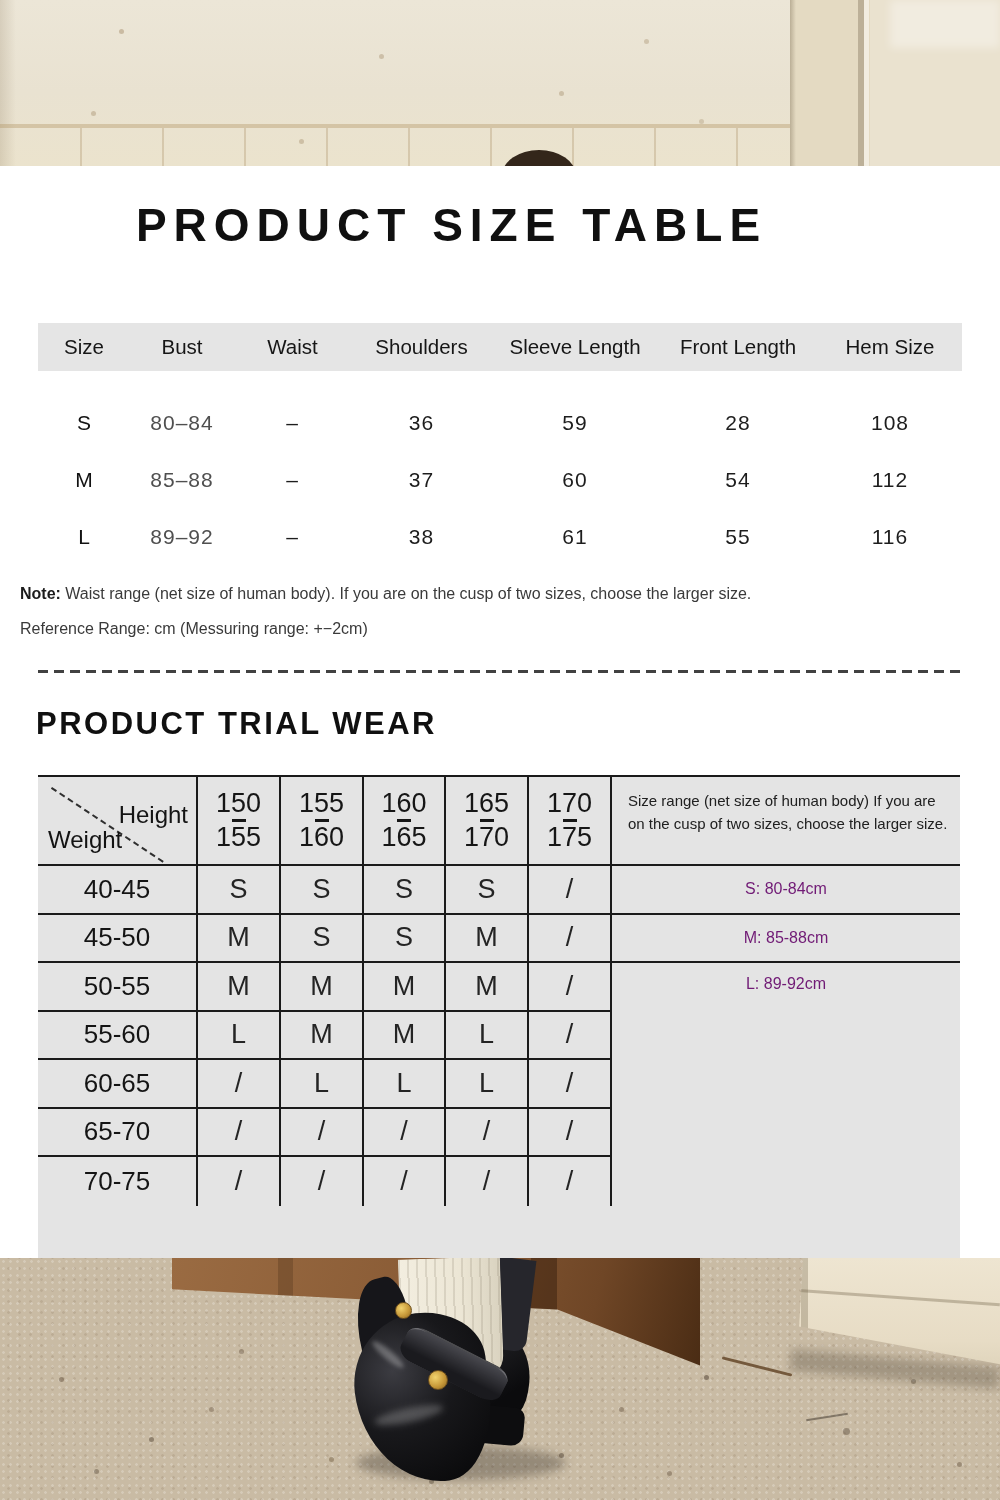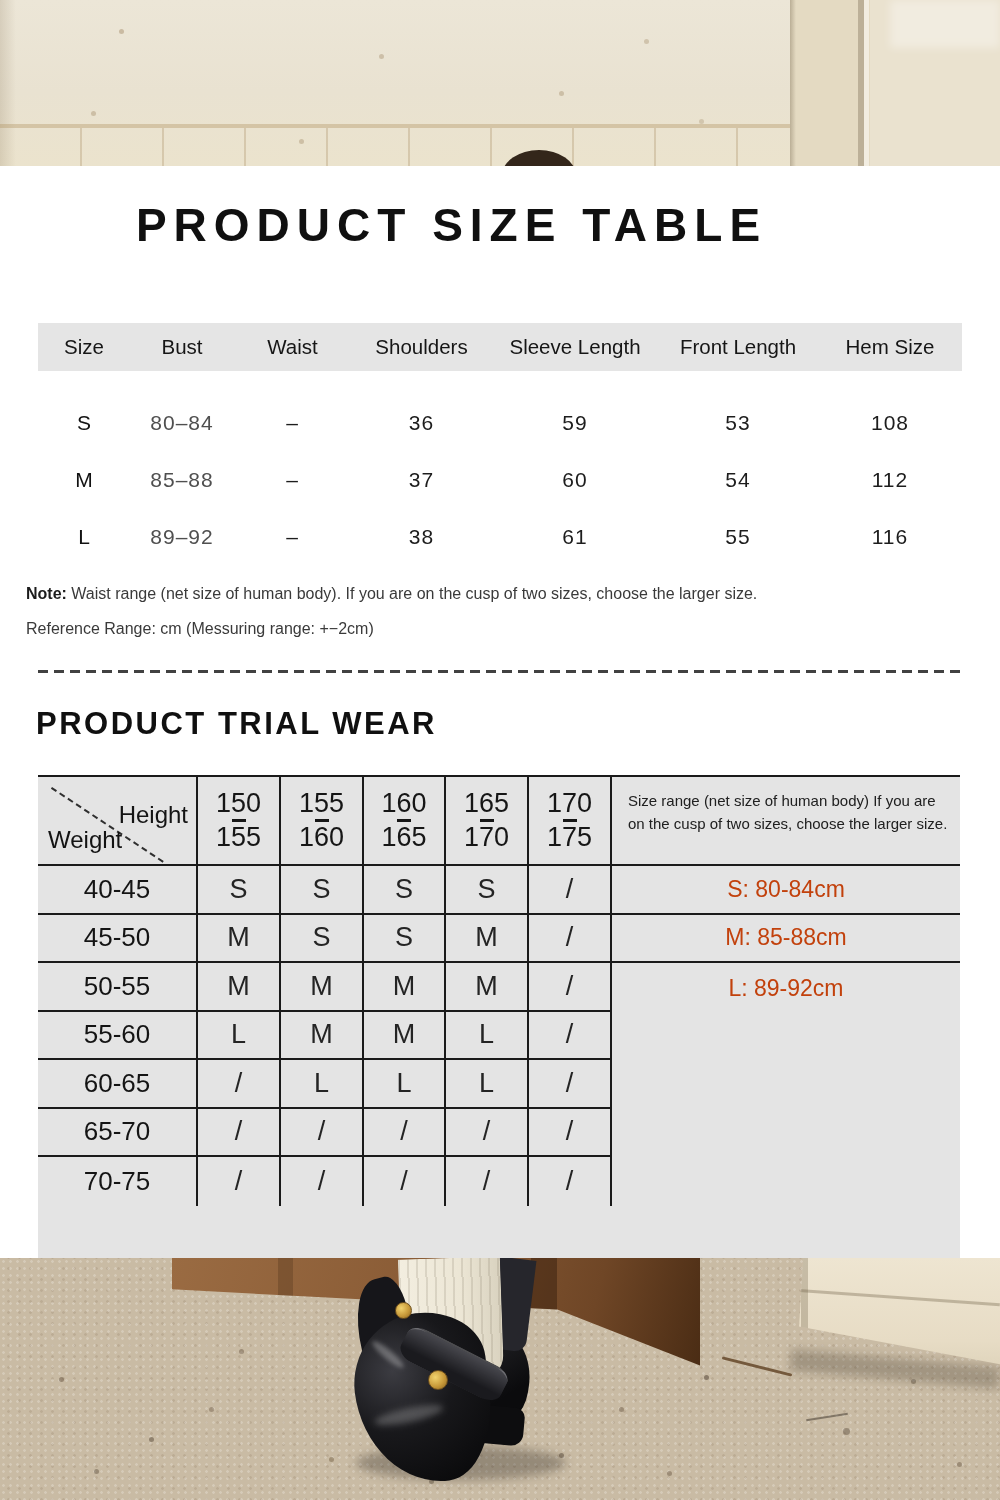--- a/index.html
+++ b/index.html
@@ -35,21 +35,21 @@
   
   .t1-head{top:157px;left:38px;width:924px;height:48px;background:#e5e5e5;display:grid;
     grid-template-columns:92px 104px 117px 141px 166px 160px 144px;align-items:center;}
   .t1-head div{text-align:center;font-size:20.5px;color:#161616;}
   .t1-rows{top:228px;left:38px;width:924px;display:grid;
     grid-template-columns:92px 104px 117px 141px 166px 160px 144px;grid-auto-rows:57px;align-items:center;}
   .t1-rows div{text-align:center;font-size:21px;color:#1d1d1d;letter-spacing:1px;}
   .t1-rows .c-size{letter-spacing:0;color:#121212;}
   .t1-rows .c-bust{color:#4f4f4f;}
 
-  .note-block{top:416px;left:26px;width:924px;font-size:16px;color:#3a3a3a;line-height:24px;}
+  .note-block{top:416px;left:20px;width:924px;font-size:16px;color:#3a3a3a;line-height:24px;}
   .note-line2{margin-top:11px;}
   .note-bold{font-weight:700;color:#1c1c1c;}
   .dashed-divider{top:504px;left:38px;width:924px;height:3px;
     background:repeating-linear-gradient(90deg,#414141 0 10px,transparent 10px 16px);}
   .trial-title{top:542px;left:36px;font-size:31px;line-height:32px;font-weight:700;letter-spacing:2.5px;color:#101010;}
 
   
   .t2{top:609px;left:38px;width:922px;height:556px;background:#e4e4e4;border-top:2px solid #1a1a1a;
     display:grid;grid-template-columns:158px 83px 83px 82px 83px 83px 350px;
     grid-template-rows:89px repeat(7,48.5px);}
@@ -60,21 +60,21 @@
   .diag{position:absolute;left:14px;top:10px;width:134px;border-top:2px dashed #2f2f2f;
     transform:rotate(33.5deg);transform-origin:left top;}
   .h-label{position:absolute;top:24px;right:8px;font-size:24px;color:#141414;}
   .w-label{position:absolute;bottom:10px;left:10px;font-size:24px;color:#141414;}
   .hcol{flex-direction:column;font-size:27px;line-height:25px;color:#161616;}
   .hdash{width:14px;border-top:3px solid #161616;margin:3px 0;}
   .wcell{font-size:26px;color:#141414;padding-left:0;}
   .vcell{font-size:27px;color:#242424;}
   .sidenote{flex-direction:column;align-items:flex-start;justify-content:flex-start;
     padding:12px 10px 0 16px;font-size:15px;line-height:23px;color:#202020;text-align:left;}
-  .legend{font-size:23px;color:#c2410c;}
+  .legend{font-size:16px;color:#701a75;}
   .merged{align-items:flex-start;padding-top:12px;}
 
   
   .photo-bottom{top:1258px;left:0;width:1000px;height:242px;background-color:#c9bba4;overflow:hidden;}
   .carpet-texture{top:0;left:0;width:1000px;height:242px;
     background-image:radial-gradient(rgba(255,255,255,.22) 1px,transparent 1.6px),
                      radial-gradient(rgba(115,95,65,.16) 1px,transparent 1.6px);
     background-size:7px 7px,11px 11px;background-position:0 0,3px 5px;}
   .carpet-specks{top:0;left:0;width:3px;height:3px;border-radius:50%;background:transparent;
     box-shadow:60px 120px 0 1px rgba(90,70,50,.45),150px 180px 0 1px rgba(60,45,30,.4),
@@ -161,21 +161,21 @@
       <div>Front Length</div>
       <div>Hem Size</div>
     </div>
 
     <div class="abs t1-rows">
       <div class="c-size">S</div>
       <div class="c-bust">80–84</div>
       <div>–</div>
       <div>36</div>
       <div>59</div>
-      <div>53</div>
+      <div>28</div>
       <div>108</div>
 
       <div class="c-size">M</div>
       <div class="c-bust">85–88</div>
       <div>–</div>
       <div>37</div>
       <div>60</div>
       <div>54</div>
       <div>112</div>
 

